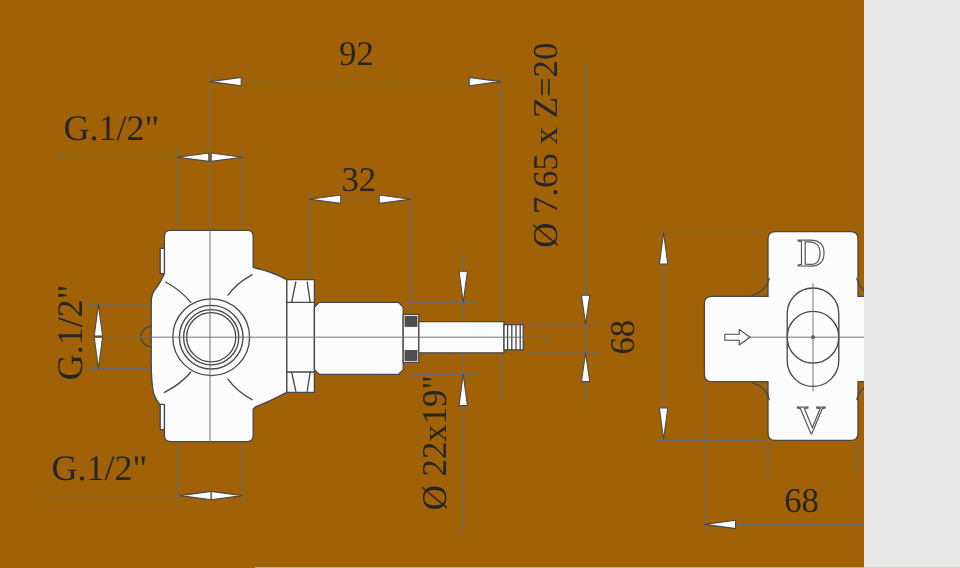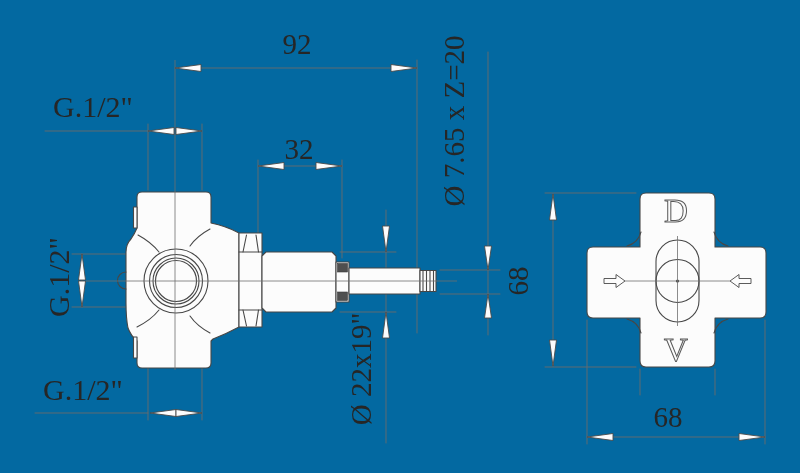--- a/index.html
+++ b/index.html
@@ -1,16 +1,16 @@
 <!DOCTYPE html>
 <html><head>
 <meta charset="utf-8">
 <style>
   html,body{margin:0;padding:0;background:#e8e8e8;}
-  #stage{position:relative;width:800px;height:473px;background:#0369a1;overflow:hidden;
+  #stage{position:relative;width:720px;height:473px;background:#a16207;overflow:hidden;
          font-family:"Liberation Serif", serif;text-align:center;}
   svg{display:block}
   .ln   {fill:none;stroke:#474747;stroke-width:1.1;stroke-linejoin:round;stroke-linecap:round;}
   .fillw{fill:#fcfcfc;stroke:#474747;stroke-width:1.1;stroke-linejoin:round;}
   .thin {fill:none;stroke:#6b6b6b;stroke-width:0.9;stroke-linecap:round;}
   .cl   {fill:none;stroke:#6f6f6f;stroke-width:0.8;}
   .arr  {fill:#fcfcfc;stroke:#4a4a4a;stroke-width:0.9;stroke-linejoin:round;}
   .dark {fill:#4f4f4f;stroke:#3a3a3a;stroke-width:0.6;}
   .txt  {font-family:"Liberation Serif",serif;font-size:29px;fill:#262626;}
   .txtl {font-family:"Liberation Serif",serif;font-size:30px;fill:#262626;}

